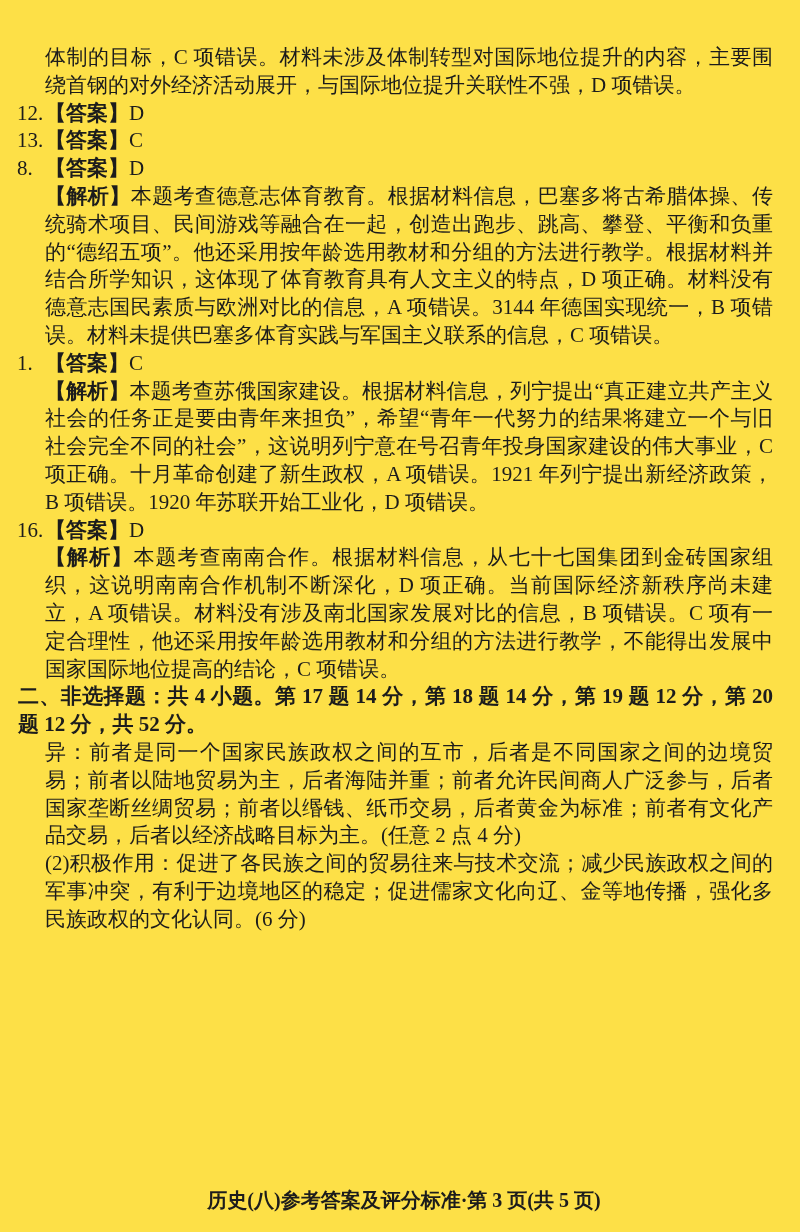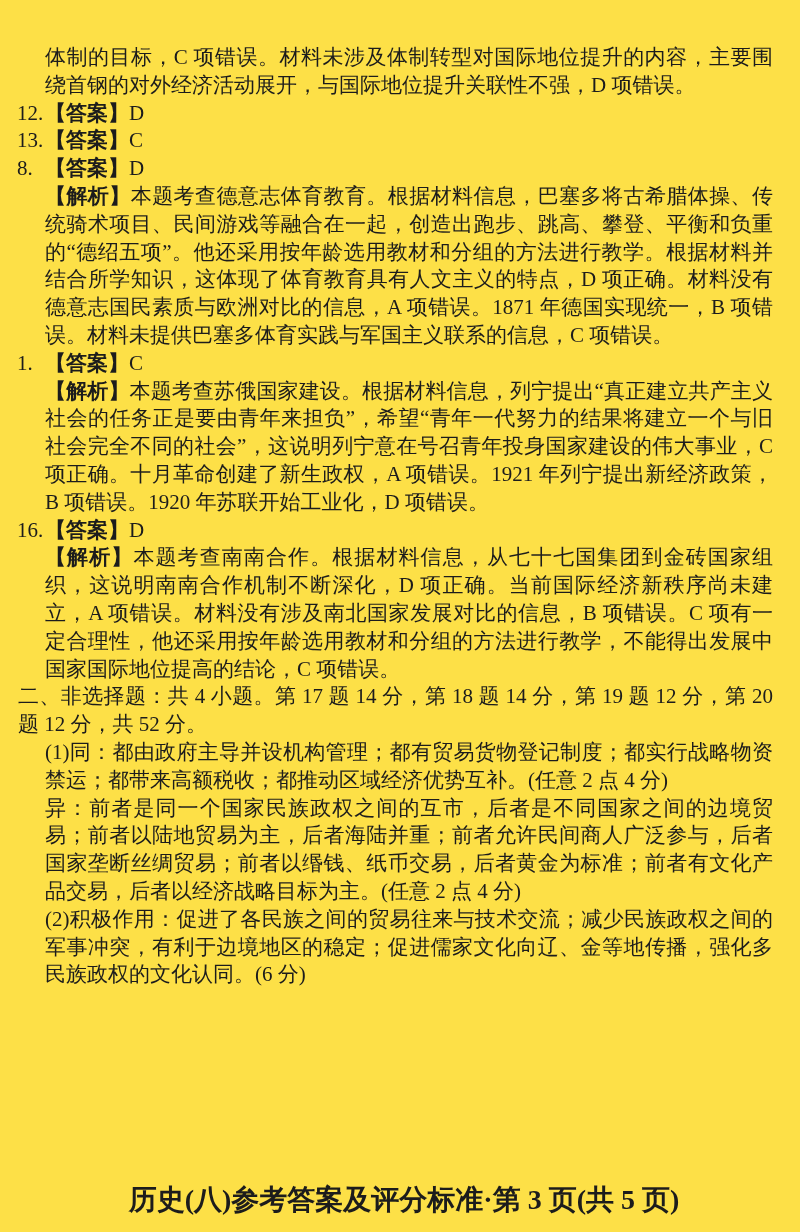--- a/index.html
+++ b/index.html
@@ -42,31 +42,31 @@
     top: 0;
     font-weight: normal;
   }
   .blabel {
     font-weight: bold;
   }
   .section-heading {
     position: relative;
     margin: 0 0 0 -27px;
     width: 755px;
-    font-weight: normal;
+    font-weight: bold;
     text-align: justify;
   }
   .footer {
     position: absolute;
     left: 8px;
     right: 0;
     top: 1186px;
     text-align: center;
     font-weight: bold;
-    font-size: 28px;
+    font-size: 20px;
     line-height: 28px;
   }
 </style>
 </head>
 <body>
 
 <div class="page">
   <div class="content">
 
     <p class="para">体制的目标，C 项错误。材料未涉及体制转型对国际地位提升的内容，主要围绕首钢的对外经济活动展开，与国际地位提升关联性不强，D 项错误。</p>
@@ -82,21 +82,21 @@
     <div class="answer-line">
       <span class="qnum">13.</span><span class="blabel">【答案】</span><span>C</span>
     </div>
   </div>
 
   <div class="question">
     <div class="answer-line">
       <span class="qnum">8.</span><span class="blabel">【答案】</span><span>D</span>
     </div>
     <p class="para">
-      <span class="blabel">【解析】</span><span>本题考查德意志体育教育。根据材料信息，巴塞多将古希腊体操、传统骑术项目、民间游戏等融合在一起，创造出跑步、跳高、攀登、平衡和负重的“德绍五项”。他还采用按年龄选用教材和分组的方法进行教学。根据材料并结合所学知识，这体现了体育教育具有人文主义的特点，D 项正确。材料没有德意志国民素质与欧洲对比的信息，A 项错误。1871 年德国实现统一，B 项错误。材料未提供巴塞多体育实践与军国主义联系的信息，C 项错误。</span>
+      <span class="blabel">【解析】</span><span>本题考查德意志体育教育。根据材料信息，巴塞多将古希腊体操、传统骑术项目、民间游戏等融合在一起，创造出跑步、跳高、攀登、平衡和负重的“德绍五项”。他还采用按年龄选用教材和分组的方法进行教学。根据材料并结合所学知识，这体现了体育教育具有人文主义的特点，D 项正确。材料没有德意志国民素质与欧洲对比的信息，A 项错误。3144 年德国实现统一，B 项错误。材料未提供巴塞多体育实践与军国主义联系的信息，C 项错误。</span>
     </p>
   </div>
 
   <div class="question">
     <div class="answer-line">
       <span class="qnum">1.</span><span class="blabel">【答案】</span><span>C</span>
     </div>
     <p class="para">
       <span class="blabel">【解析】</span><span>本题考查苏俄国家建设。根据材料信息，列宁提出“真正建立共产主义社会的任务正是要由青年来担负”，希望“青年一代努力的结果将建立一个与旧社会完全不同的社会”，这说明列宁意在号召青年投身国家建设的伟大事业，C 项正确。十月革命创建了新生政权，A 项错误。1921 年列宁提出新经济政策，B 项错误。1920 年苏联开始工业化，D 项错误。</span>
     </p>
@@ -109,21 +109,20 @@
     <p class="para">
       <span class="blabel">【解析】</span><span>本题考查南南合作。根据材料信息，从七十七国集团到金砖国家组织，这说明南南合作机制不断深化，D 项正确。当前国际经济新秩序尚未建立，A 项错误。材料没有涉及南北国家发展对比的信息，B 项错误。C 项有一定合理性，他还采用按年龄选用教材和分组的方法进行教学，不能得出发展中国家国际地位提高的结论，C 项错误。</span>
     </p>
   </div>
 </div>
 
     <p class="section-heading">二、非选择题：共 4 小题。第 17 题 14 分，第 18 题 14 分，第 19 题 12 分，第 20 题 12 分，共 52 分。</p>
 
     <div class="q17-block">
       <div id="q17-parts">
-  <p class="para">(1)同：都由政府主导并设机构管理；都有贸易货物登记制度；都实行战略物资禁运；都带来高额税收；都推动区域经济优势互补。(任意 2 点 4 分)</p>
 
   <p class="para">异：前者是同一个国家民族政权之间的互市，后者是不同国家之间的边境贸易；前者以陆地贸易为主，后者海陆并重；前者允许民间商人广泛参与，后者国家垄断丝绸贸易；前者以缗钱、纸币交易，后者黄金为标准；前者有文化产品交易，后者以经济战略目标为主。(任意 2 点 4 分)</p>
 
   <p class="para">(2)积极作用：促进了各民族之间的贸易往来与技术交流；减少民族政权之间的军事冲突，有利于边境地区的稳定；促进儒家文化向辽、金等地传播，强化多民族政权的文化认同。(6 分)</p>
 </div>
 
     </div>
 
   </div>
 

